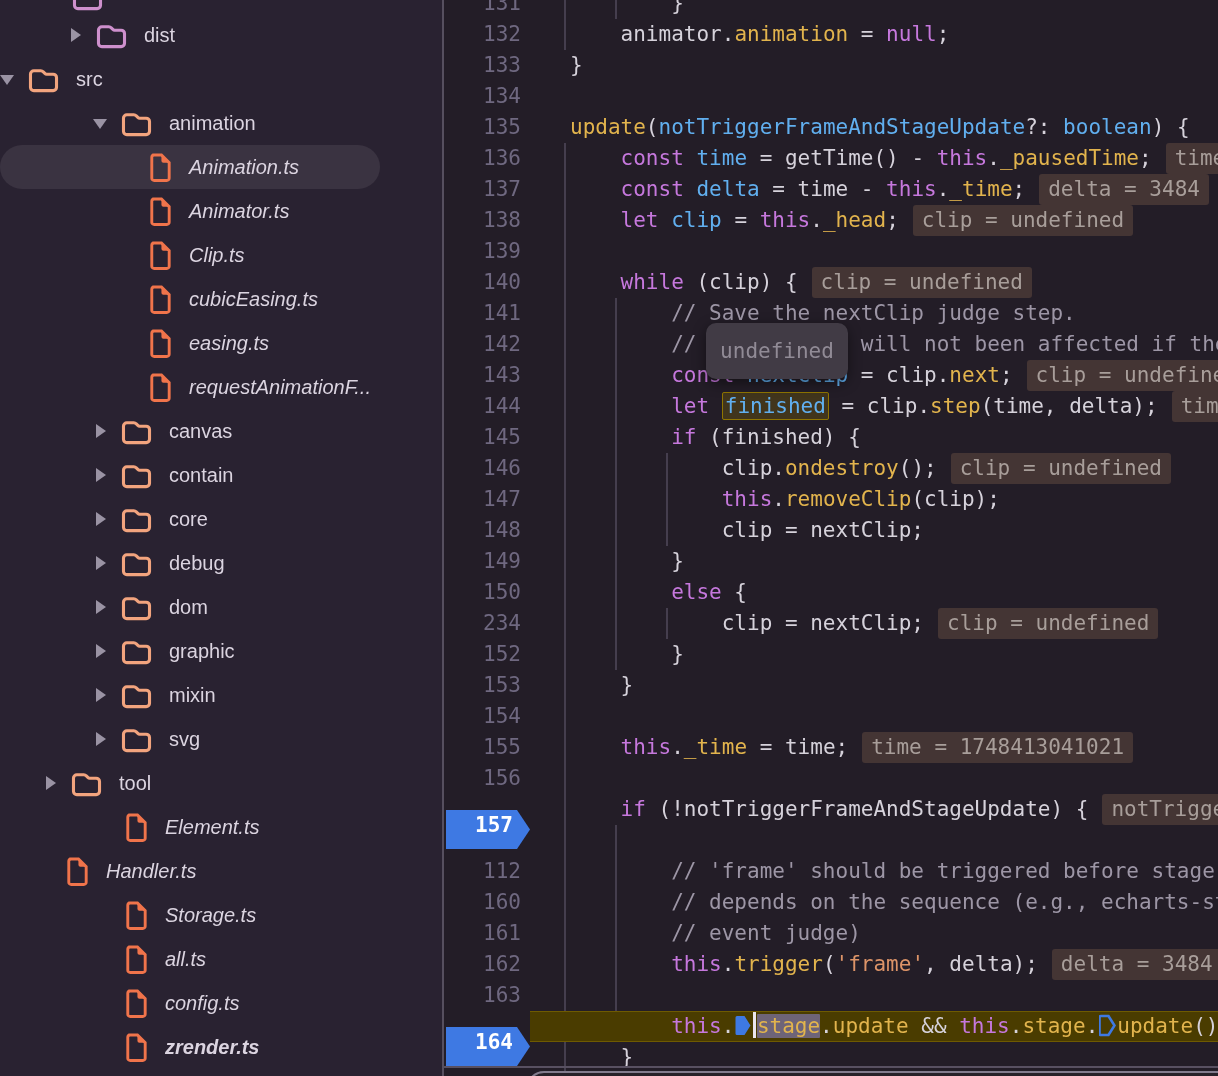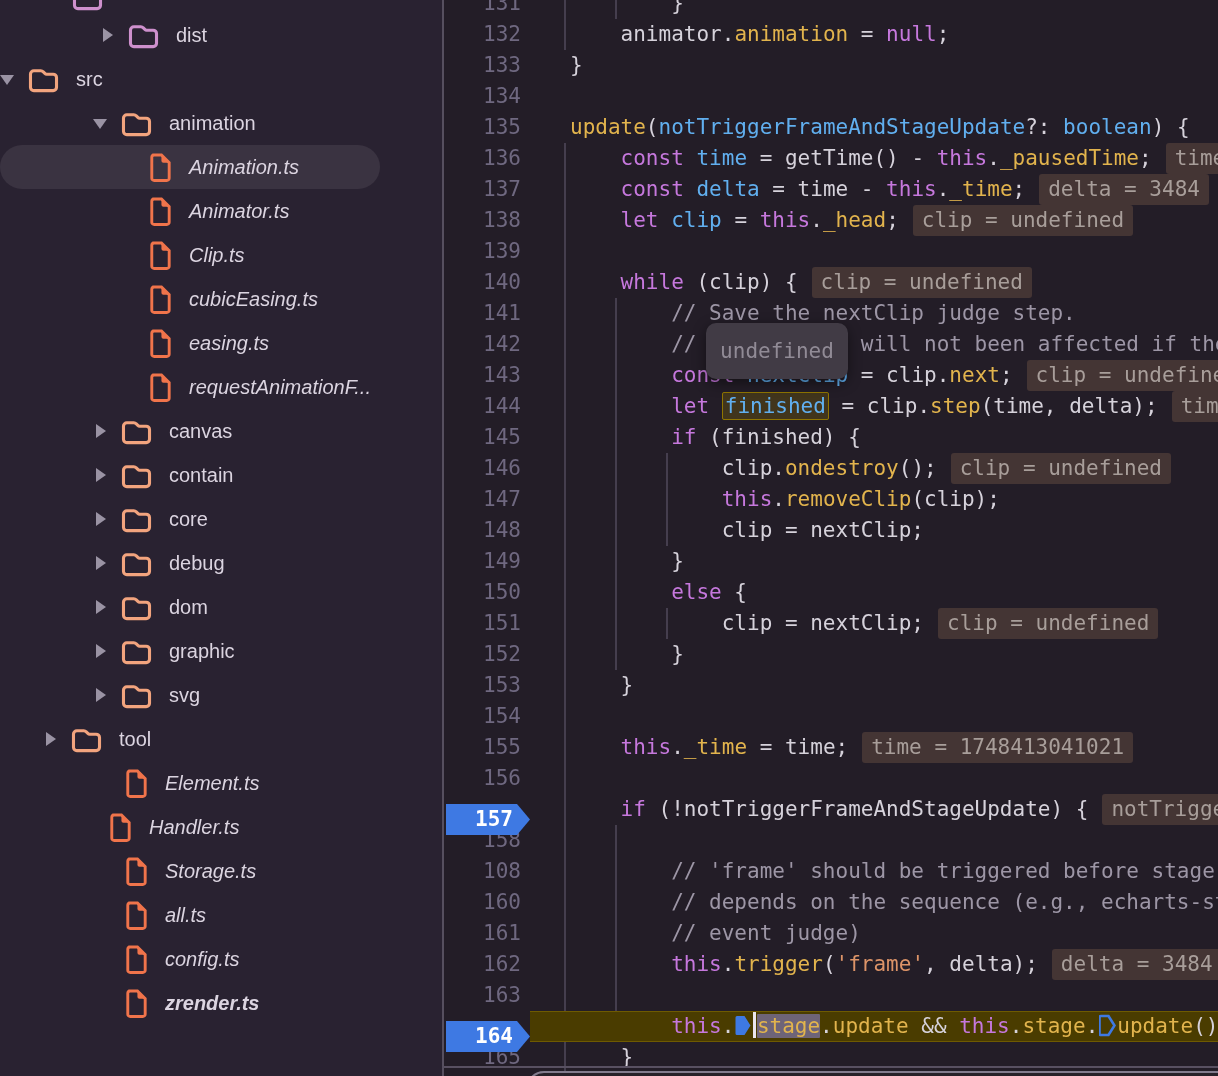--- a/index.html
+++ b/index.html
@@ -34,21 +34,21 @@
   .trow .label{color:var(--tree-label)}
   .trow.file .label{font-style:italic}
   .partial-icon{position:absolute;top:-16px;left:72px}
 
   
   .editor{position:relative;flex:1;height:100%;background:var(--editor-bg);overflow:hidden;
     font-family:"DejaVu Sans Mono",monospace;font-size:21px}
   .codepane{position:absolute;top:-12px;left:0;right:0}
   .line{position:relative;height:31px;line-height:31px;white-space:pre}
   .lnum{position:absolute;left:0;top:0;width:77px;text-align:right;color:var(--lnum);z-index:2}
-  .badge{position:absolute;left:2px;top:10px;width:84px;height:31px;background:var(--badge-bg);
+  .badge{position:absolute;left:2px;top:16px;width:84px;height:39px;background:var(--badge-bg);
     clip-path:polygon(0 0,71px 0,84px 50%,71px 100%,0 100%);z-index:3;cursor:pointer}
   .badge span{display:block;height:31px;line-height:31px;text-align:right;padding-right:17px;
     color:var(--badge-text);font-weight:600}
   .codetxt{position:absolute;left:126px;top:0;z-index:2;color:var(--plain)}
   .guide{position:absolute;top:0;bottom:0;width:1.5px;background:var(--guide);z-index:1}
   .hlbar{position:absolute;left:86px;right:0;top:0;bottom:0;background:var(--hl-bg);
     border-top:1.5px solid var(--hl-border);border-bottom:1.5px solid var(--hl-border);z-index:1}
   .tk-k{color:var(--kw)} .tk-v{color:var(--var)} .tk-p{color:var(--prop)}
   .tk-w{color:var(--plain)} .tk-c{color:var(--comment)} .tk-s{color:var(--str)}
   .tk-vb{color:var(--var);background:rgba(143,117,0,.28);border:1.5px solid var(--wordbox-border);
@@ -69,21 +69,21 @@
 </head>
 <body>
 
 <div class="app">
 
   <aside class="sidebar">
     <span class="partial-icon" id="partial-icon"><svg width="31" height="27" viewBox="0 0 32 28">
           <path d="M2.5 8.5 a3.5 3.5 0 0 1 3.5-3.5 h7.2 c1 0 1.9.4 2.6 1.1 l1.6 1.6 c.5.5 1.1.8 1.8.8 h6.8 a3.5 3.5 0 0 1 3.5 3.5 v10 a3.5 3.5 0 0 1-3.5 3.5 h-20 a3.5 3.5 0 0 1-3.5-3.5 z" fill="none" stroke="#CE90CD" stroke-width="3.2"></path>
         </svg></span>
     <div class="tree" id="tree">
-        <div class="trow folder" style="padding-left: 100px;">
+        <div class="trow folder" style="padding-left: 68px;">
           <span class="chev collapsed"></span>
           <span class="icon">
             <svg width="31" height="27" viewBox="0 0 32 28">
               <path d="M2.5 8.5 a3.5 3.5 0 0 1 3.5-3.5 h7.2 c1 0 1.9.4 2.6 1.1 l1.6 1.6 c.5.5 1.1.8 1.8.8 h6.8 a3.5 3.5 0 0 1 3.5 3.5 v10 a3.5 3.5 0 0 1-3.5 3.5 h-20 a3.5 3.5 0 0 1-3.5-3.5 z" fill="none" stroke="#CE90CD" stroke-width="3.2"></path>
             </svg>
           </span>
           <span class="label">dist</span>
         </div>
         <div class="trow folder" style="">
           <span class="chev expanded"></span>
@@ -211,41 +211,50 @@
           </span>
           <span class="label">graphic</span>
         </div>
         <div class="trow folder" style="padding-left: 93px;">
           <span class="chev collapsed"></span>
           <span class="icon">
             <svg width="31" height="27" viewBox="0 0 32 28">
               <path d="M2.5 8.5 a3.5 3.5 0 0 1 3.5-3.5 h7.2 c1 0 1.9.4 2.6 1.1 l1.6 1.6 c.5.5 1.1.8 1.8.8 h6.8 a3.5 3.5 0 0 1 3.5 3.5 v10 a3.5 3.5 0 0 1-3.5 3.5 h-20 a3.5 3.5 0 0 1-3.5-3.5 z" fill="none" stroke="#F2A47E" stroke-width="3.2"></path>
             </svg>
           </span>
+          <span class="label">mixin</span>
+        </div>
+        <div class="trow folder" style="padding-left: 93px;">
+          <span class="chev collapsed"></span>
+          <span class="icon">
+            <svg width="31" height="27" viewBox="0 0 32 28">
+              <path d="M2.5 8.5 a3.5 3.5 0 0 1 3.5-3.5 h7.2 c1 0 1.9.4 2.6 1.1 l1.6 1.6 c.5.5 1.1.8 1.8.8 h6.8 a3.5 3.5 0 0 1 3.5 3.5 v10 a3.5 3.5 0 0 1-3.5 3.5 h-20 a3.5 3.5 0 0 1-3.5-3.5 z" fill="none" stroke="#F2A47E" stroke-width="3.2"></path>
+            </svg>
+          </span>
           <span class="label">svg</span>
         </div>
         <div class="trow folder" style="padding-left: 43px;">
           <span class="chev collapsed"></span>
           <span class="icon">
             <svg width="31" height="27" viewBox="0 0 32 28">
               <path d="M2.5 8.5 a3.5 3.5 0 0 1 3.5-3.5 h7.2 c1 0 1.9.4 2.6 1.1 l1.6 1.6 c.5.5 1.1.8 1.8.8 h6.8 a3.5 3.5 0 0 1 3.5 3.5 v10 a3.5 3.5 0 0 1-3.5 3.5 h-20 a3.5 3.5 0 0 1-3.5-3.5 z" fill="none" stroke="#F2A47E" stroke-width="3.2"></path>
             </svg>
           </span>
           <span class="label">tool</span>
         </div>
         <div class="trow file" style="padding-left: 124px;">
           <span class="icon">
             <svg width="24" height="29" viewBox="0 0 24 30">
               <path d="M4 2 h9.5 l8 8 v16 a2.5 2.5 0 0 1-2.5 2.5 h-13 a2.5 2.5 0 0 1-2.5-2.5 v-21.5 a2.5 2.5 0 0 1 2.5-2.5 z" fill="none" stroke="#F0744B" stroke-width="3"></path>
               <path d="M13.5 2 l8 8 h-6 a2 2 0 0 1-2-2 z" fill="#F0744B"></path>
             </svg>
           </span>
           <span class="label">Element.ts</span>
         </div>
-        <div class="trow file" style="padding-left: 108px;">
+        <div class="trow file" style="padding-left: 65px;">
           <span class="icon">
             <svg width="24" height="29" viewBox="0 0 24 30">
               <path d="M4 2 h9.5 l8 8 v16 a2.5 2.5 0 0 1-2.5 2.5 h-13 a2.5 2.5 0 0 1-2.5-2.5 v-21.5 a2.5 2.5 0 0 1 2.5-2.5 z" fill="none" stroke="#F0744B" stroke-width="3"></path>
               <path d="M13.5 2 l8 8 h-6 a2 2 0 0 1-2-2 z" fill="#F0744B"></path>
             </svg>
           </span>
           <span class="label">Handler.ts</span>
         </div>
         <div class="trow file" style="padding-left: 124px;">
           <span class="icon">
@@ -301,29 +310,29 @@
         <div class="line"><div class="guide" style="left: 120px;"></div><div class="guide" style="left: 171px;"></div><span class="lnum">141</span><span class="codetxt"><span class="tk-c">        // Save the nextClip judge step.</span></span></div>
         <div class="line"><div class="guide" style="left: 120px;"></div><div class="guide" style="left: 171px;"></div><span class="lnum">142</span><span class="codetxt"><span class="tk-c">        // So the loop will not been affected if the clip is removed in the step.</span></span></div>
         <div class="line"><div class="guide" style="left: 120px;"></div><div class="guide" style="left: 171px;"></div><span class="lnum">143</span><span class="codetxt"><span class="tk-k">        const</span><span class="tk-w"> </span><span class="tk-v">nextClip</span><span class="tk-w"> = clip.</span><span class="tk-p">next</span><span class="tk-w">;</span><span class="hint">clip = undefined</span></span></div>
         <div class="line"><div class="guide" style="left: 120px;"></div><div class="guide" style="left: 171px;"></div><span class="lnum">144</span><span class="codetxt"><span class="tk-k">        let</span><span class="tk-w"> </span><span class="tk-vb">finished</span><span class="tk-w"> = clip.</span><span class="tk-p">step</span><span class="tk-w">(time, delta);</span><span class="hint">time = 1748413041021</span></span></div>
         <div class="line"><div class="guide" style="left: 120px;"></div><div class="guide" style="left: 171px;"></div><span class="lnum">145</span><span class="codetxt"><span class="tk-k">        if</span><span class="tk-w"> (finished) {</span></span></div>
         <div class="line"><div class="guide" style="left: 120px;"></div><div class="guide" style="left: 171px;"></div><div class="guide" style="left: 222px;"></div><span class="lnum">146</span><span class="codetxt"><span class="tk-w">            clip.</span><span class="tk-p">ondestroy</span><span class="tk-w">();</span><span class="hint">clip = undefined</span></span></div>
         <div class="line"><div class="guide" style="left: 120px;"></div><div class="guide" style="left: 171px;"></div><div class="guide" style="left: 222px;"></div><span class="lnum">147</span><span class="codetxt"><span class="tk-k">            this</span><span class="tk-w">.</span><span class="tk-p">removeClip</span><span class="tk-w">(clip);</span></span></div>
         <div class="line"><div class="guide" style="left: 120px;"></div><div class="guide" style="left: 171px;"></div><div class="guide" style="left: 222px;"></div><span class="lnum">148</span><span class="codetxt"><span class="tk-w">            clip = nextClip;</span></span></div>
         <div class="line"><div class="guide" style="left: 120px;"></div><div class="guide" style="left: 171px;"></div><span class="lnum">149</span><span class="codetxt"><span class="tk-w">        }</span></span></div>
         <div class="line"><div class="guide" style="left: 120px;"></div><div class="guide" style="left: 171px;"></div><span class="lnum">150</span><span class="codetxt"><span class="tk-k">        else</span><span class="tk-w"> {</span></span></div>
-        <div class="line"><div class="guide" style="left: 120px;"></div><div class="guide" style="left: 171px;"></div><div class="guide" style="left: 222px;"></div><span class="lnum">151</span><span class="codetxt"><span class="tk-w">            clip = nextClip;</span><span class="hint">clip = undefined</span></span></div>
+        <div class="line"><div class="guide" style="left: 120px;"></div><div class="guide" style="left: 171px;"></div><div class="guide" style="left: 222px;"></div><span class="lnum">234</span><span class="codetxt"><span class="tk-w">            clip = nextClip;</span><span class="hint">clip = undefined</span></span></div>
         <div class="line"><div class="guide" style="left: 120px;"></div><div class="guide" style="left: 171px;"></div><span class="lnum">152</span><span class="codetxt"><span class="tk-w">        }</span></span></div>
         <div class="line"><div class="guide" style="left: 120px;"></div><span class="lnum">153</span><span class="codetxt"><span class="tk-w">    }</span></span></div>
         <div class="line"><div class="guide" style="left: 120px;"></div><span class="lnum">154</span><span class="codetxt"></span></div>
         <div class="line"><div class="guide" style="left: 120px;"></div><span class="lnum">155</span><span class="codetxt"><span class="tk-k">    this</span><span class="tk-w">.</span><span class="tk-p">_time</span><span class="tk-w"> = time;</span><span class="hint">time = 1748413041021</span></span></div>
         <div class="line"><div class="guide" style="left: 120px;"></div><span class="lnum">156</span><span class="codetxt"></span></div>
         <div class="line"><div class="guide" style="left: 120px;"></div><div class="badge"><span>157</span></div><span class="codetxt"><span class="tk-k">    if</span><span class="tk-w"> (!notTriggerFrameAndStageUpdate) {</span><span class="hint">notTriggerFrameAndStageUpdate = undefined</span></span></div>
         <div class="line"><div class="guide" style="left: 120px;"></div><div class="guide" style="left: 171px;"></div><span class="lnum">158</span><span class="codetxt"></span></div>
-        <div class="line"><div class="guide" style="left: 120px;"></div><div class="guide" style="left: 171px;"></div><span class="lnum">108</span><span class="codetxt"><span class="tk-c">        // 'frame' should be triggered before stage update, because upper application</span></span></div>
+        <div class="line"><div class="guide" style="left: 120px;"></div><div class="guide" style="left: 171px;"></div><span class="lnum">112</span><span class="codetxt"><span class="tk-c">        // 'frame' should be triggered before stage update, because upper application</span></span></div>
         <div class="line"><div class="guide" style="left: 120px;"></div><div class="guide" style="left: 171px;"></div><span class="lnum">160</span><span class="codetxt"><span class="tk-c">        // depends on the sequence (e.g., echarts-stream and the animation</span></span></div>
         <div class="line"><div class="guide" style="left: 120px;"></div><div class="guide" style="left: 171px;"></div><span class="lnum">161</span><span class="codetxt"><span class="tk-c">        // event judge)</span></span></div>
         <div class="line"><div class="guide" style="left: 120px;"></div><div class="guide" style="left: 171px;"></div><span class="lnum">162</span><span class="codetxt"><span class="tk-k">        this</span><span class="tk-w">.</span><span class="tk-p">trigger</span><span class="tk-w">(</span><span class="tk-s">'frame'</span><span class="tk-w">, delta);</span><span class="hint">delta = 3484</span></span></div>
         <div class="line"><div class="guide" style="left: 120px;"></div><div class="guide" style="left: 171px;"></div><span class="lnum">163</span><span class="codetxt"></span></div>
         <div class="line"><div class="hlbar"></div><div class="badge"><span>164</span></div><span class="codetxt"><span class="tk-k">        this</span><span class="tk-w">.</span><svg width="17" height="23" viewBox="0 0 17 23" class="bp">
               <path d="M2 2 h7.5 l6 9.5 -6 9.5 h-7.5 a1.5 1.5 0 0 1-1.5-1.5 v-16 a1.5 1.5 0 0 1 1.5-1.5 z" fill="#3E79E3"></path>
             </svg><span class="cursor"></span><span class="tk-sel">stage</span><span class="tk-w">.</span><span class="tk-p">update</span><span class="tk-w"> &amp;&amp; </span><span class="tk-k">this</span><span class="tk-w">.</span><span class="tk-p">stage</span><span class="tk-w">.</span><svg width="17" height="23" viewBox="0 0 17 23" class="bp">
               <path d="M2 2 h7.5 l6 9.5 -6 9.5 h-7.5 a1.5 1.5 0 0 1-1.5-1.5 v-16 a1.5 1.5 0 0 1 1.5-1.5 z" fill="none" stroke="#3E79E3" stroke-width="2.6"></path>
             </svg><span class="tk-p">update</span><span class="tk-w">();</span></span></div>
         <div class="line"><div class="guide" style="left: 120px;"></div><span class="lnum">165</span><span class="codetxt"><span class="tk-w">    }</span></span></div>

